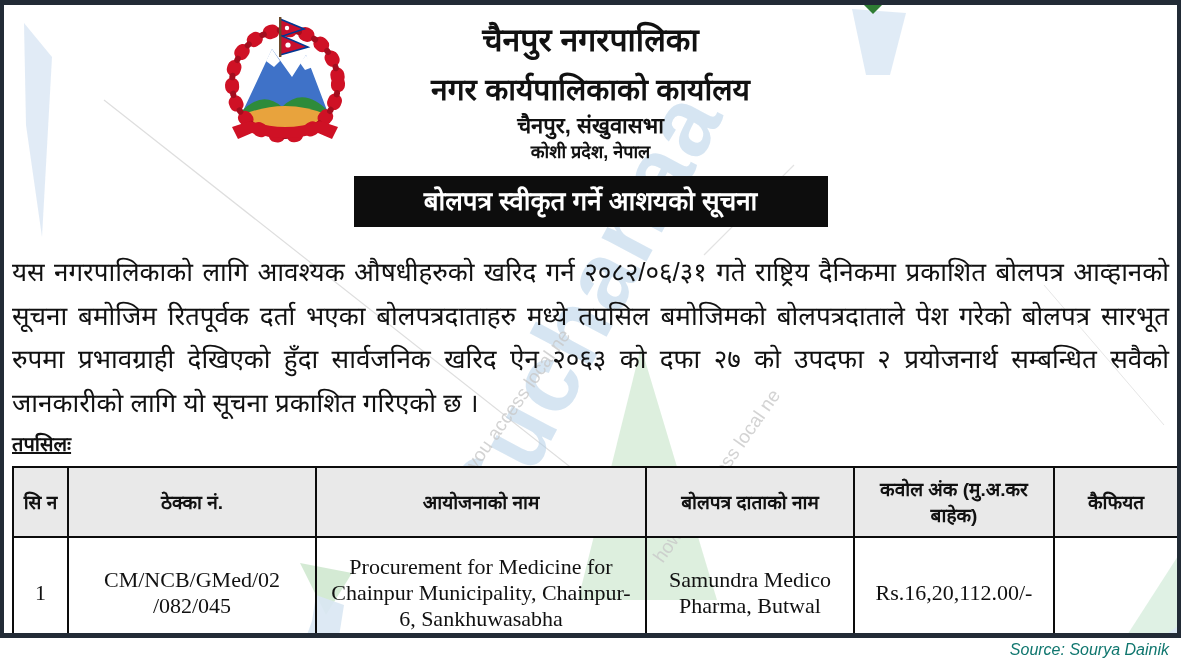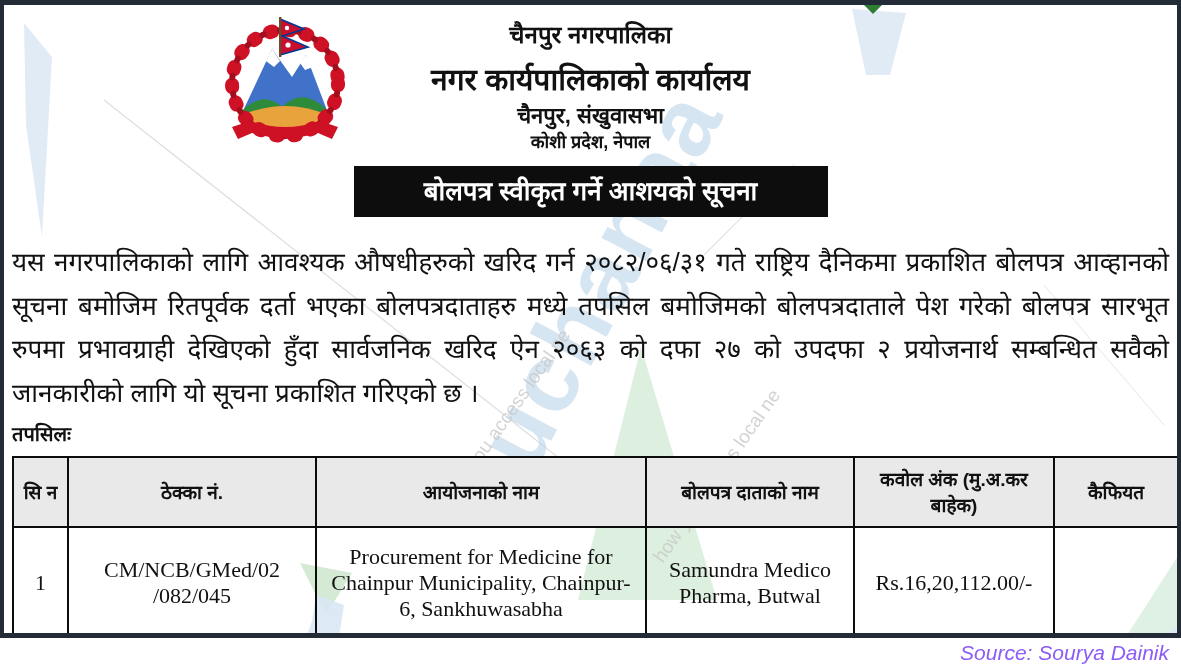--- a/index.html
+++ b/index.html
@@ -29,52 +29,52 @@
   .wm-tagline {
     position:absolute; white-space:nowrap; font-size:19px;
     color:#c9c9c9; opacity:.8; transform:rotate(-55deg);
   }
   .wm-tagline.t1 { left:400px; top:400px; }
   .wm-tagline.t2 { left:610px; top:460px; }
   .content { position:relative; z-index:1; }
   
   .logo { position:absolute; left:216px; top:10px; width:130px; height:132px; }
   .head-text { padding-top:12px; text-align:center; }
-  .head-line1 { font-size:24px; font-weight:bold; }
+  .head-line1 { font-size:32px; font-weight:bold; }
   .head-line2 { font-size:30px; font-weight:bold; margin-top:8px; }
   .head-line3 { font-size:22px; font-weight:bold; }
   .head-line4 { font-size:18px; font-weight:bold; }
   .banner {
     margin:13px auto 0; width:474px; background:#0d0d0d; color:#ffffff;
     text-align:center; font-size:26px; font-weight:bold; padding:6px 14px 9px;
   }
   .date-line { text-align:center; font-size:19px; font-weight:bold; margin-top:13px; }
   .body-par {
     margin:24px 8px 0; font-size:26px; line-height:1.68; text-align:justify;
   }
-  .details-label { margin:4px 8px 0; font-size:20px; font-weight:bold; }
+  .details-label { margin:4px 8px 0; font-size:20px; font-weight:bold;text-decoration:underline; }
   
   table.notice-table {
     margin:9px 8px 0; width:1165px; border-collapse:collapse;
     border:2px solid #1d4ed8; table-layout:fixed;
   }
   .notice-table th {
     background:#e9e9e9; border:2px solid #0c0c0c;
     font-size:19px; font-weight:bold; height:70px; padding:4px 6px; text-align:center;
   }
   .notice-table td {
     background:transparent; border:2px solid #0c0c0c;
     height:112px; text-align:center; vertical-align:middle;
     font-family:"Liberation Serif", serif; font-size:22px; padding:4px 10px;
   }
   td.pre { white-space:pre-line; }
   .signature { text-align:right; font-size:20px; font-weight:bold; margin:13px 18px 0; }
   .source-line {
     position:absolute; right:12px; top:641px; z-index:2;
-    font-size:21px; font-style:italic; color:#8b5cf6;
+    font-size:16px; font-style:italic; color:#0f766e;
   }
 </style>
 </head>
 <body>
 
 <div class="frame">
 
   <div class="wm-layer">
     <svg width="1181" height="638" viewBox="0 0 1181 638">
 

